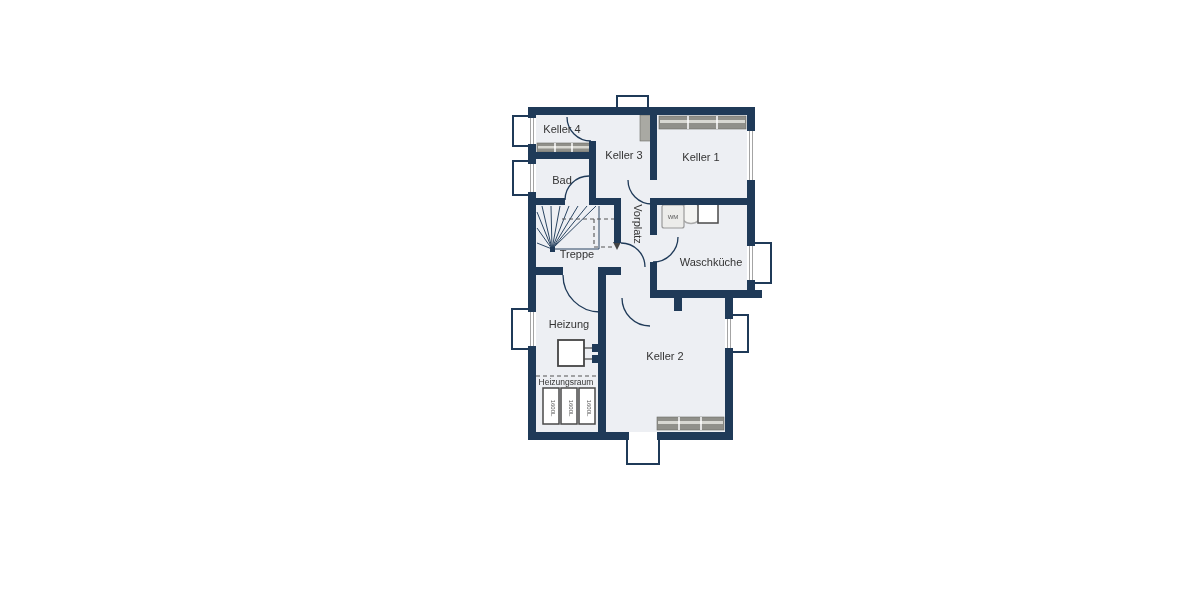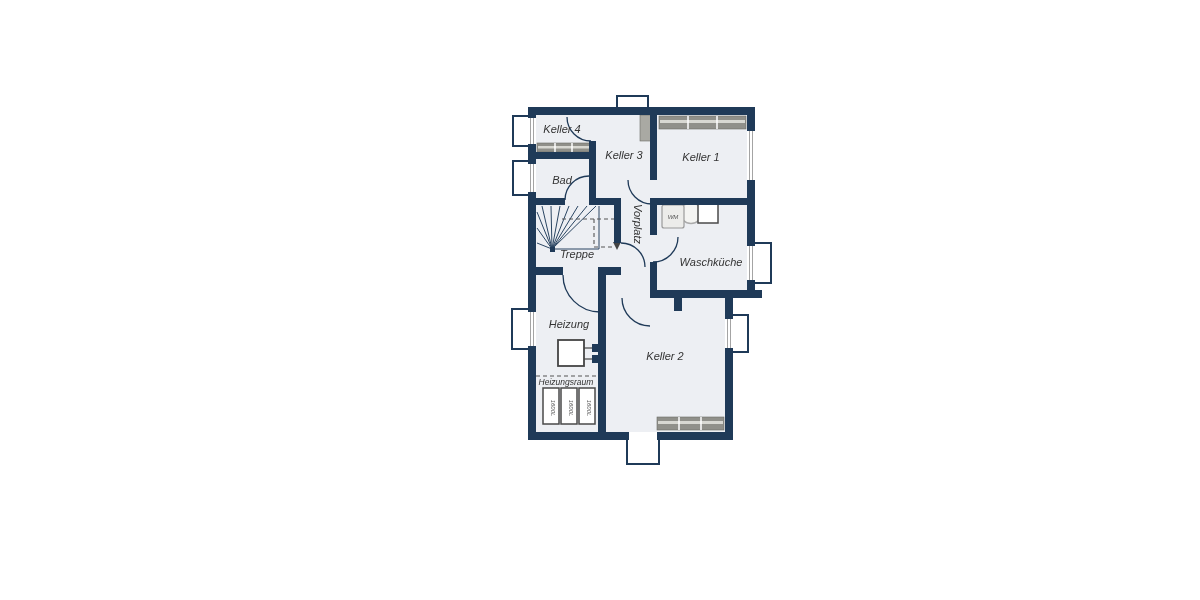--- a/index.html
+++ b/index.html
@@ -1,18 +1,18 @@
 <!DOCTYPE html>
 <html><head>
 <meta charset="utf-8">
 <title>Floor Plan</title>
 <style>
   html,body{margin:0;padding:0;background:#ffffff;}
   .stage{position:relative;width:1200px;height:600px;background:#fff;overflow:hidden;
-         font-family:"Liberation Sans", sans-serif;font-style:italic;}
+         font-family:"Liberation Sans", sans-serif;}
   svg{display:block}
   text{fill:#333;font-family:"Liberation Sans", sans-serif;}
   .room-label{font-size:11px;}
   .small-label{font-size:8.5px;}
   .tiny-label{font-size:6px;fill:#555;}
   .wall{fill:#1f3a58;}
   .floor{fill:#edeff3;}
   .well{fill:#ffffff;stroke:#1f3a58;stroke-width:2;}
   .gap{fill:#ffffff;}
   .frame{stroke:#9a9a9a;stroke-width:0.9;}

